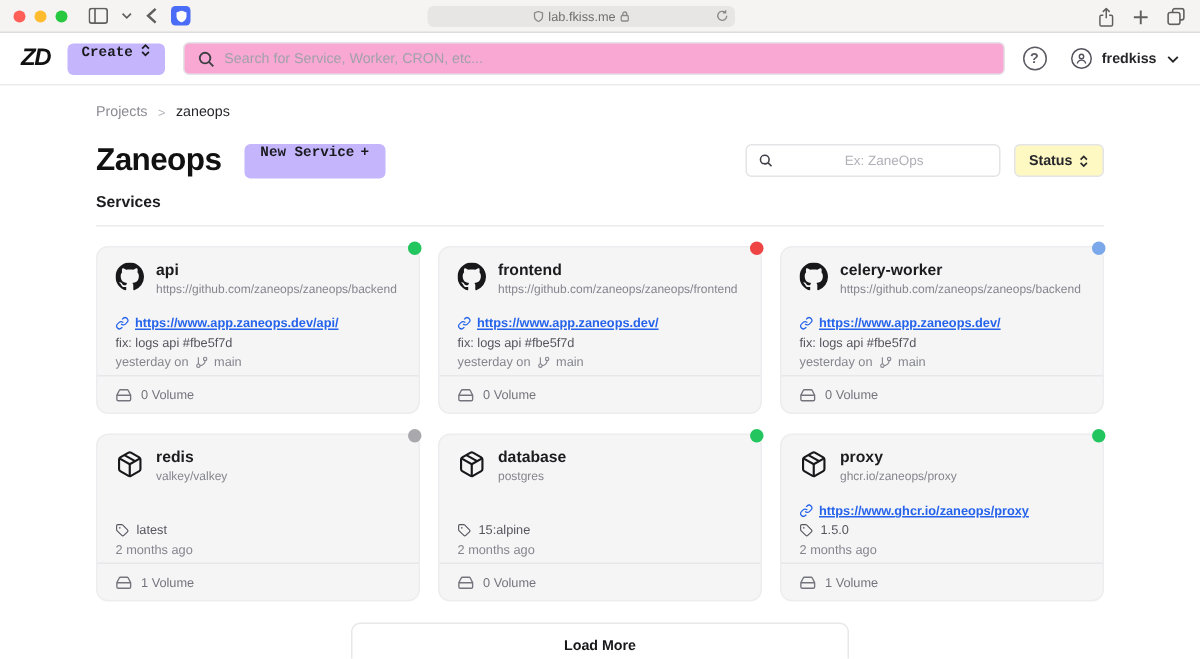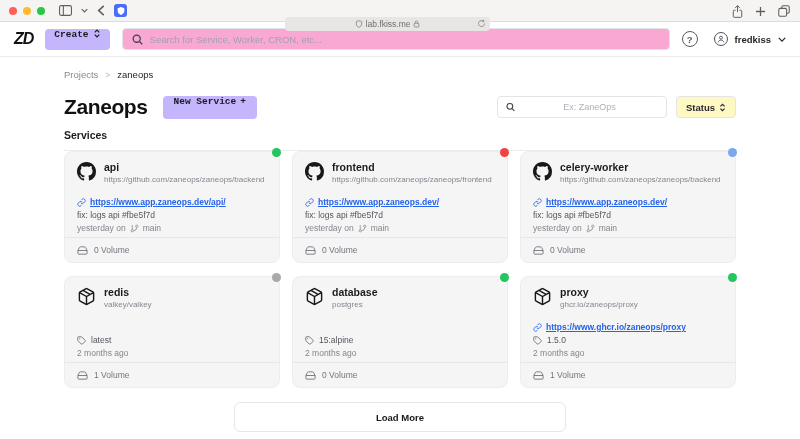--- a/index.html
+++ b/index.html
@@ -10,21 +10,21 @@
   .chrome { height:22px; background:#f5f4f2; border-bottom:1px solid #dddcda;
             display:flex; align-items:center; padding:0 9px; position:relative; }
   .traffic { display:flex; gap:6px; align-items:center; }
   .tl { width:8px; height:8px; border-radius:50%; }
   .tl.red{background:#ff5f57}.tl.yel{background:#febc2e}.tl.grn{background:#28c840}
   .chrome-ic { color:#5f5f5f; display:flex; align-items:center; justify-content:center;
                background:none; border:none; padding:0; }
   .chrome-left { display:flex; align-items:center; gap:9px; margin-left:14px; }
   .ublock { width:13px; height:13px; border-radius:3px; background:#4a6cf7;
             display:flex; align-items:center; justify-content:center; }
-  .url-pill { position:absolute; left:285px; top:17px; width:205px; height:14px;
+  .url-pill { position:absolute; left:285px; top:4px; width:205px; height:14px;
               background:#e8e6e4; border-radius:4px; display:flex; align-items:center;
               justify-content:center; gap:3px; font-size:8.5px; color:#6f6f6f; border:none; }
   .url-pill .reload { position:absolute; right:4px; top:2px; color:#8a8a8a; }
   .chrome-right { position:absolute; right:10px; top:0; height:22px;
                   display:flex; align-items:center; gap:12px; }
 
   
   .app-header { height:35px; border-bottom:1px solid #ebebec; display:flex;
                 align-items:center; padding:0 14px; gap:12px; background:#fff; }
   .logo { font-size:16px; font-weight:800; font-style:italic; letter-spacing:-1px;
@@ -64,21 +64,21 @@
                          color:#3f3f46; font-family:inherit; background:transparent;text-align:center; }
   .filter-search input::placeholder { color:#b0b0b8; }
   .status-btn { height:22px; padding:0 9px; background:#fef9c3; border:1px solid #e4e4e7;
                 border-radius:4px; font-size:9.5px; font-weight:600; color:#26262b;
                 display:inline-flex; align-items:center; gap:4px; cursor:pointer;
                 font-family:inherit; }
 
   .section-title { margin-top:10px; font-size:10.5px; font-weight:700; color:#1c1c1f; }
   .divider { height:1px; background:#ececee; margin-top:9px; }
 
-  .grid { display:grid; grid-template-columns:repeat(3,1fr); gap:13px 12px; }
+  .grid { display:grid; grid-template-columns:repeat(3,1fr); gap:13px 12px; margin-top:13px; }
   .card { position:relative; background:#f5f5f6; border:1px solid #ededef; border-radius:8px;
           height:112px; display:flex; flex-direction:column; cursor:pointer; }
   .card-dot { position:absolute; top:-4px; right:-2px; width:9px; height:9px; border-radius:50%; }
   .card-main { flex:1; padding:9px 12px 4px; display:flex; flex-direction:column; gap:3px; }
   .card-head { display:flex; gap:8px; align-items:flex-start; }
   .svc-icon { color:#18181b; flex:none; margin-top:1px; }
   .svc-name { font-size:10.5px; font-weight:700; color:#1c1c1f; }
   .svc-src { font-size:8px; color:#85858e; margin-top:2px; }
   .vspacer { flex:1; }
   .svc-link { display:flex; align-items:center; gap:4px; font-size:8.5px; font-weight:600;

